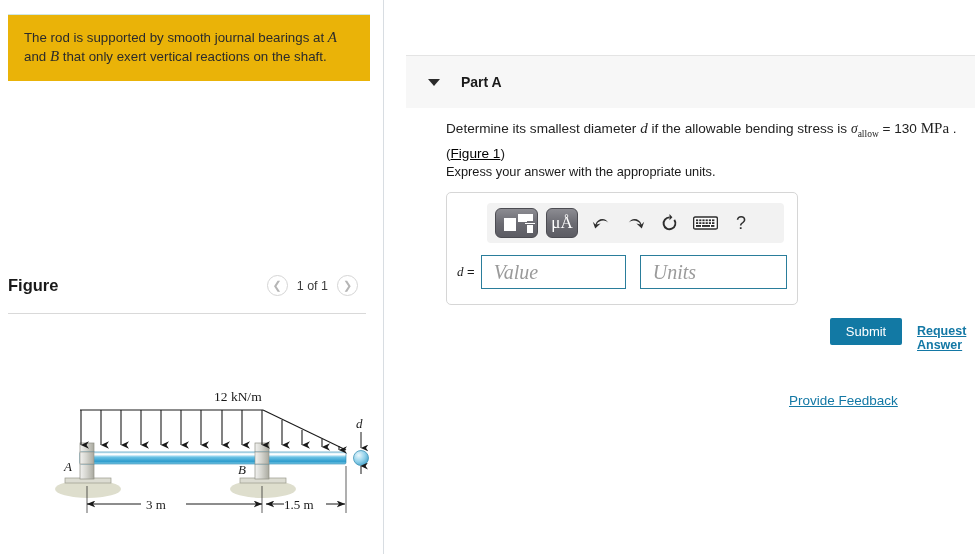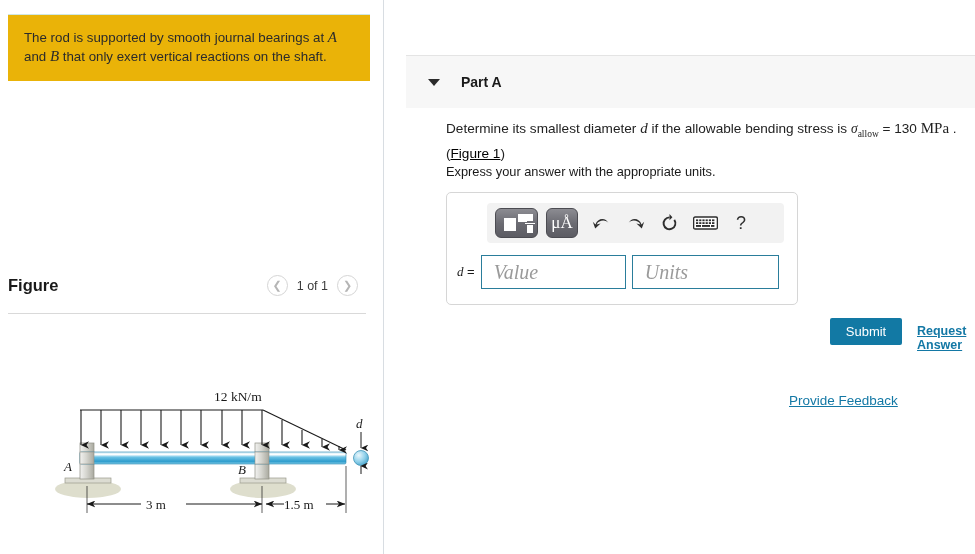--- a/index.html
+++ b/index.html
@@ -136,21 +136,21 @@
   }
   #d-label { font-size: 13px; margin-right: 6px; color: #1a1a1a; }
   .ans-input {
     height: 34px; border: 1px solid #2a7d9b; background: #fff;
     font-family: "Liberation Serif", serif; font-style: italic;
     font-size: 20px; color: #9a9a9a;
     padding: 12px 12px; display: flex; align-items: center;
     outline: none;
   }
   #value-input { width: 145px; }
-  #units-input { width: 147px; margin-left: 6px; }
+  #units-input { width: 147px; margin-left: 14px; }
 
   #submit-btn {
     position: absolute; left: 446px; top: 318px;
     width: 72px; height: 27px;
     background: #1279a4; color: #fff;
     border: none; border-radius: 2px;
     font-size: 13px; font-family: "Liberation Sans", sans-serif;
     cursor: pointer;
   }
   #request-answer {

